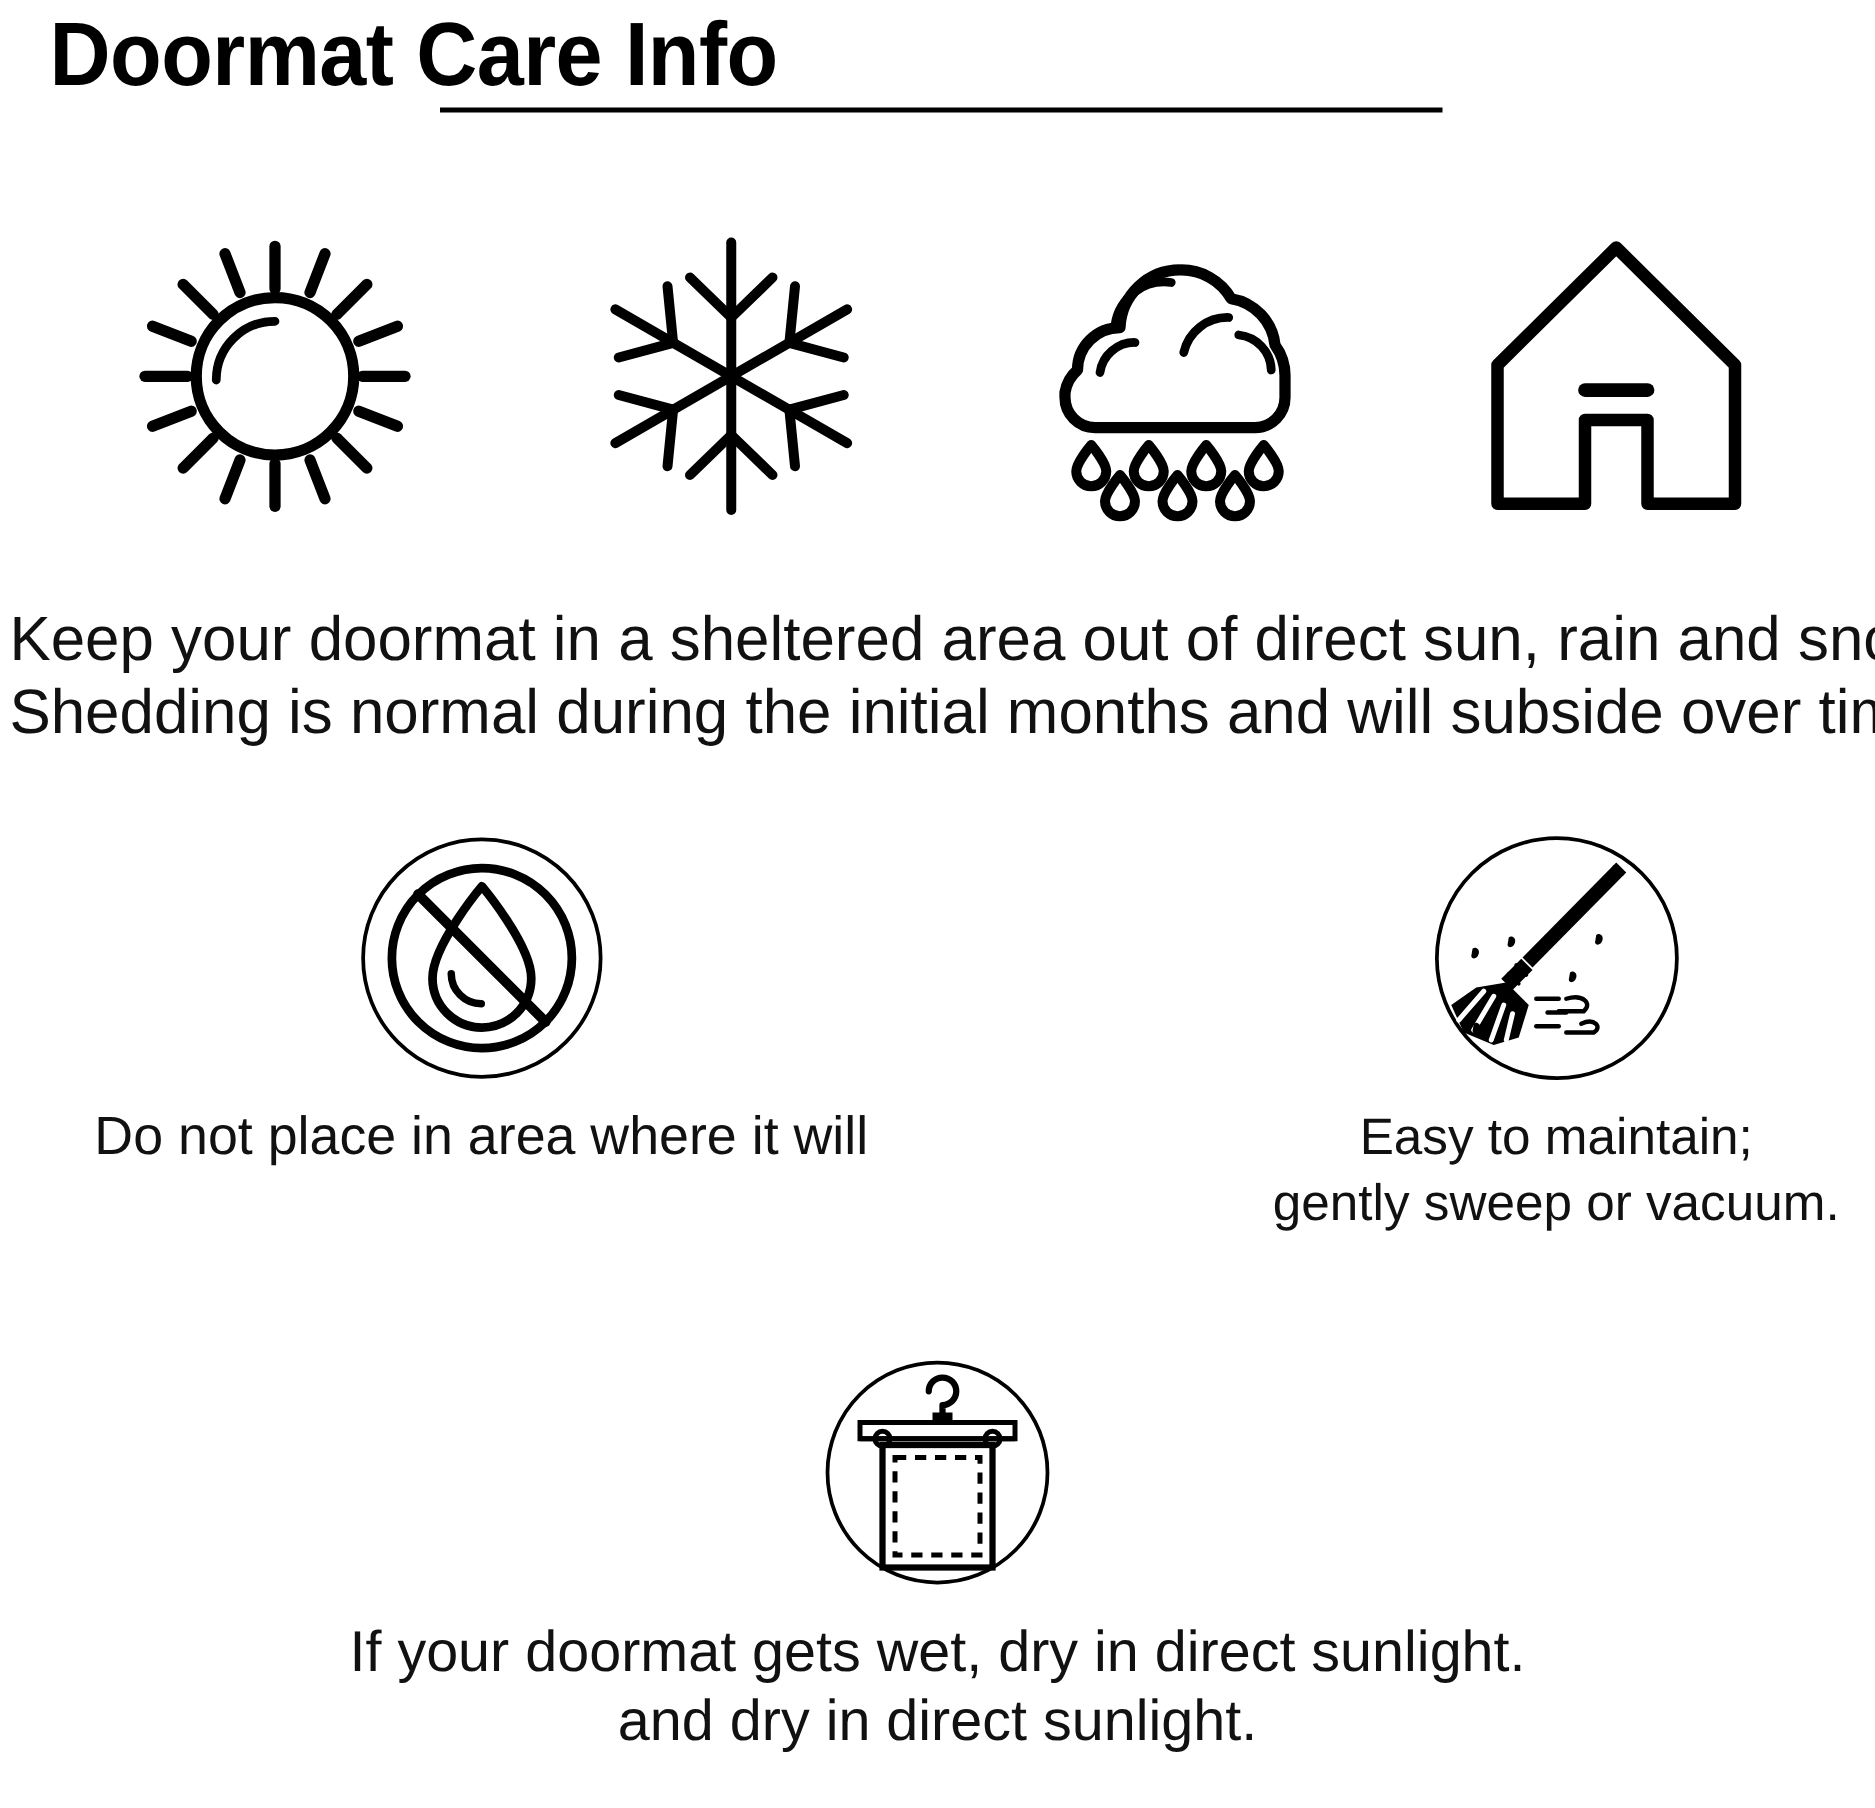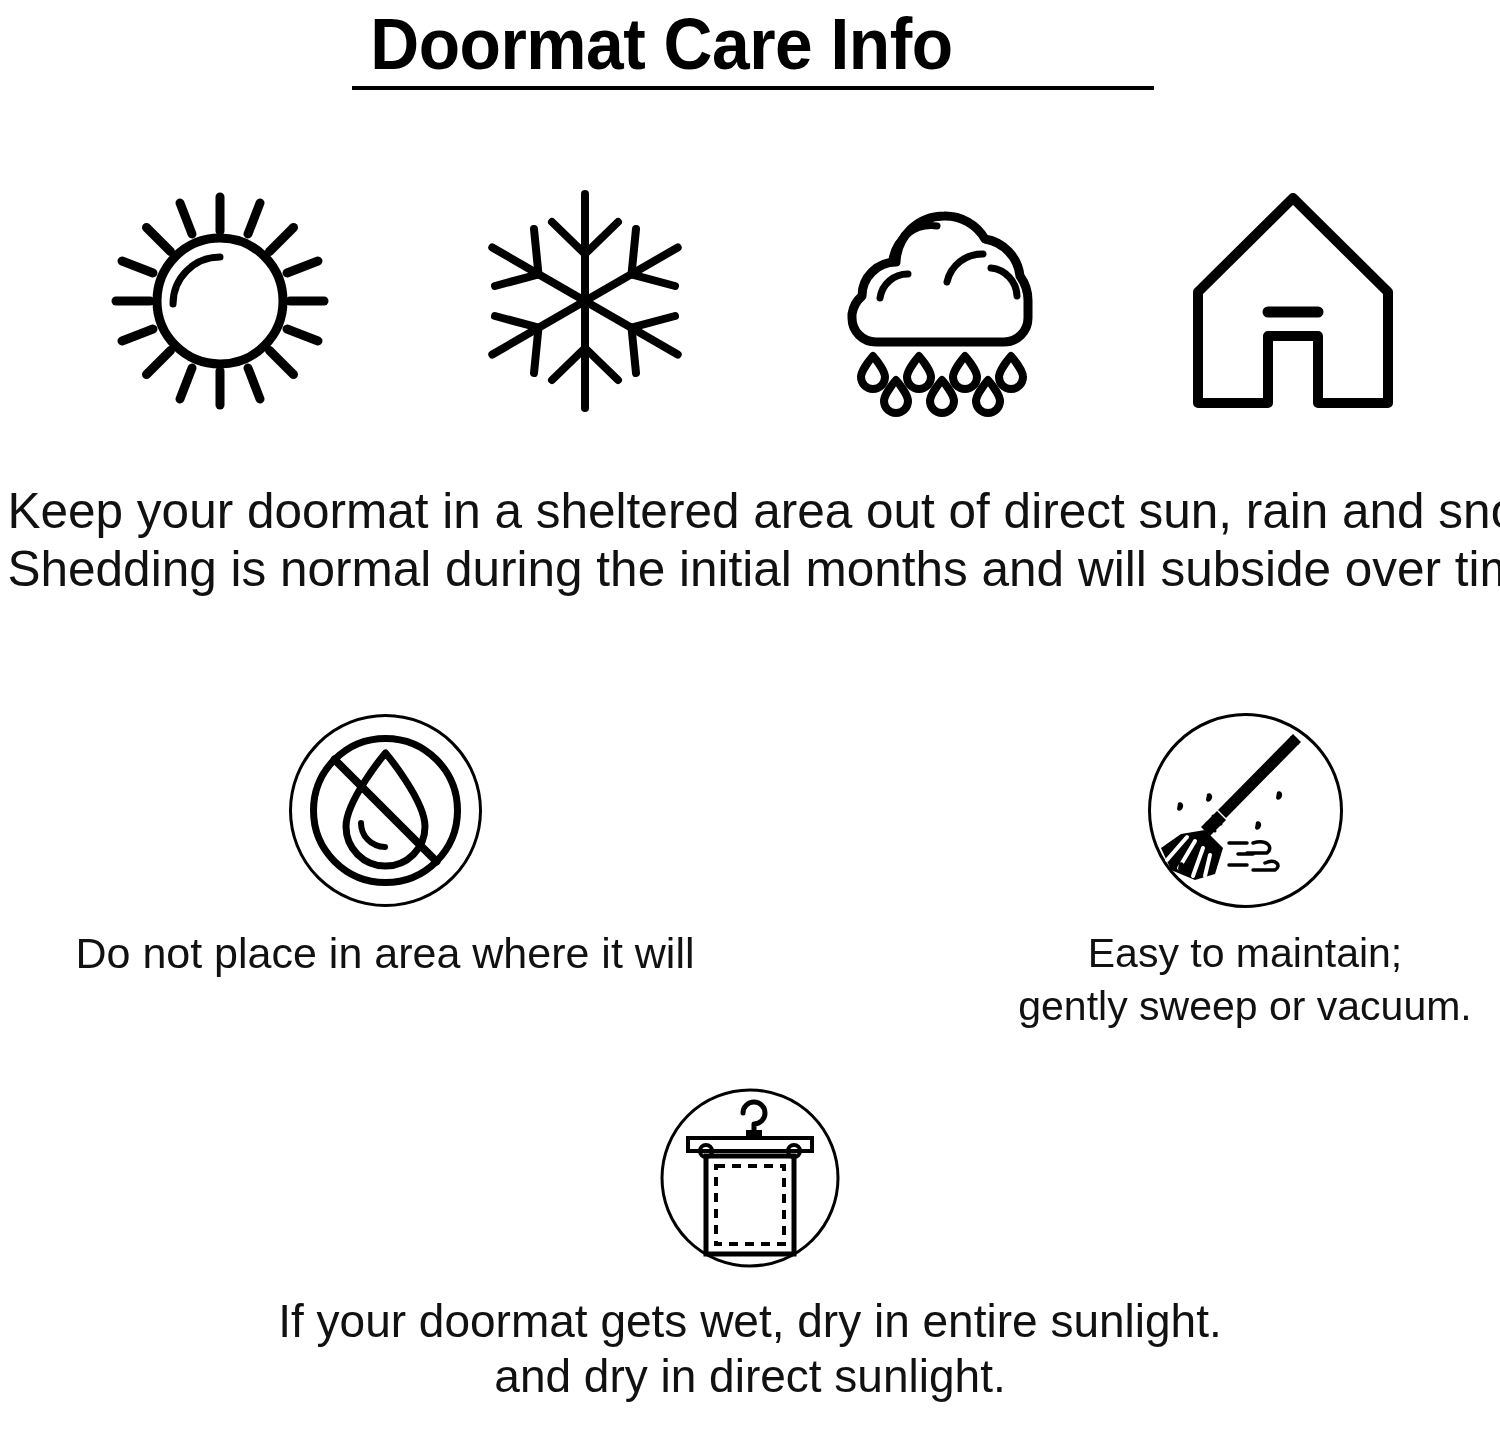--- a/index.html
+++ b/index.html
@@ -21,21 +21,21 @@
     inset: 0;
     background: #ffffff;
   }
 
   
   .title-block {
     position: absolute;
     top: 0;
     left: 0;
     width: 1323px;
-    text-align: center;
+    text-align: left;
   }
   .title-text {
     display: block;
     font-family: "Liberation Sans Narrow", "Liberation Sans", sans-serif;
     font-weight: bold;
     font-size: 72px;
     line-height: 80px;
     letter-spacing: -0.5px;
     transform: scaleX(0.94);
     padding-top: 4px;
@@ -85,21 +85,21 @@
     font-size: 50px;
     line-height: 58px;
     transform: scaleX(0.99);
     white-space: nowrap;
     color: #111;
   }
 
   
   .mid-section {
     position: absolute;
-    top: 708px;
+    top: 664px;
     left: 0;
     width: 1500px;
     height: 320px;
   }
   .col {
     position: absolute;
     top: 0;
     width: 760px;
     text-align: center;
   }
@@ -343,18 +343,18 @@
 
         <circle class="stroke" cx="56" cy="73" r="6" stroke-width="4" fill="#fff"></circle>
         <circle class="stroke" cx="144" cy="73" r="6" stroke-width="4" fill="#fff"></circle>
 
         <rect class="stroke-sq" x="56" y="78" width="88" height="98" stroke-width="5" fill="#fff"></rect>
 
         <rect class="stroke-sq" x="66" y="88" width="68" height="78" stroke-width="4" stroke-dasharray="9 7" fill="none"></rect>
       </svg>
     </div>
     <div class="bottom-caption">
-      <span class="bot-line">If your doormat gets wet, dry in entire sunlight.</span>
+      <span class="bot-line">If your doormat gets wet, dry in direct sunlight.</span>
       <span class="bot-line">and dry in direct sunlight.</span>
     </div>
   </div>
 
 </div>
 
 </body></html>

